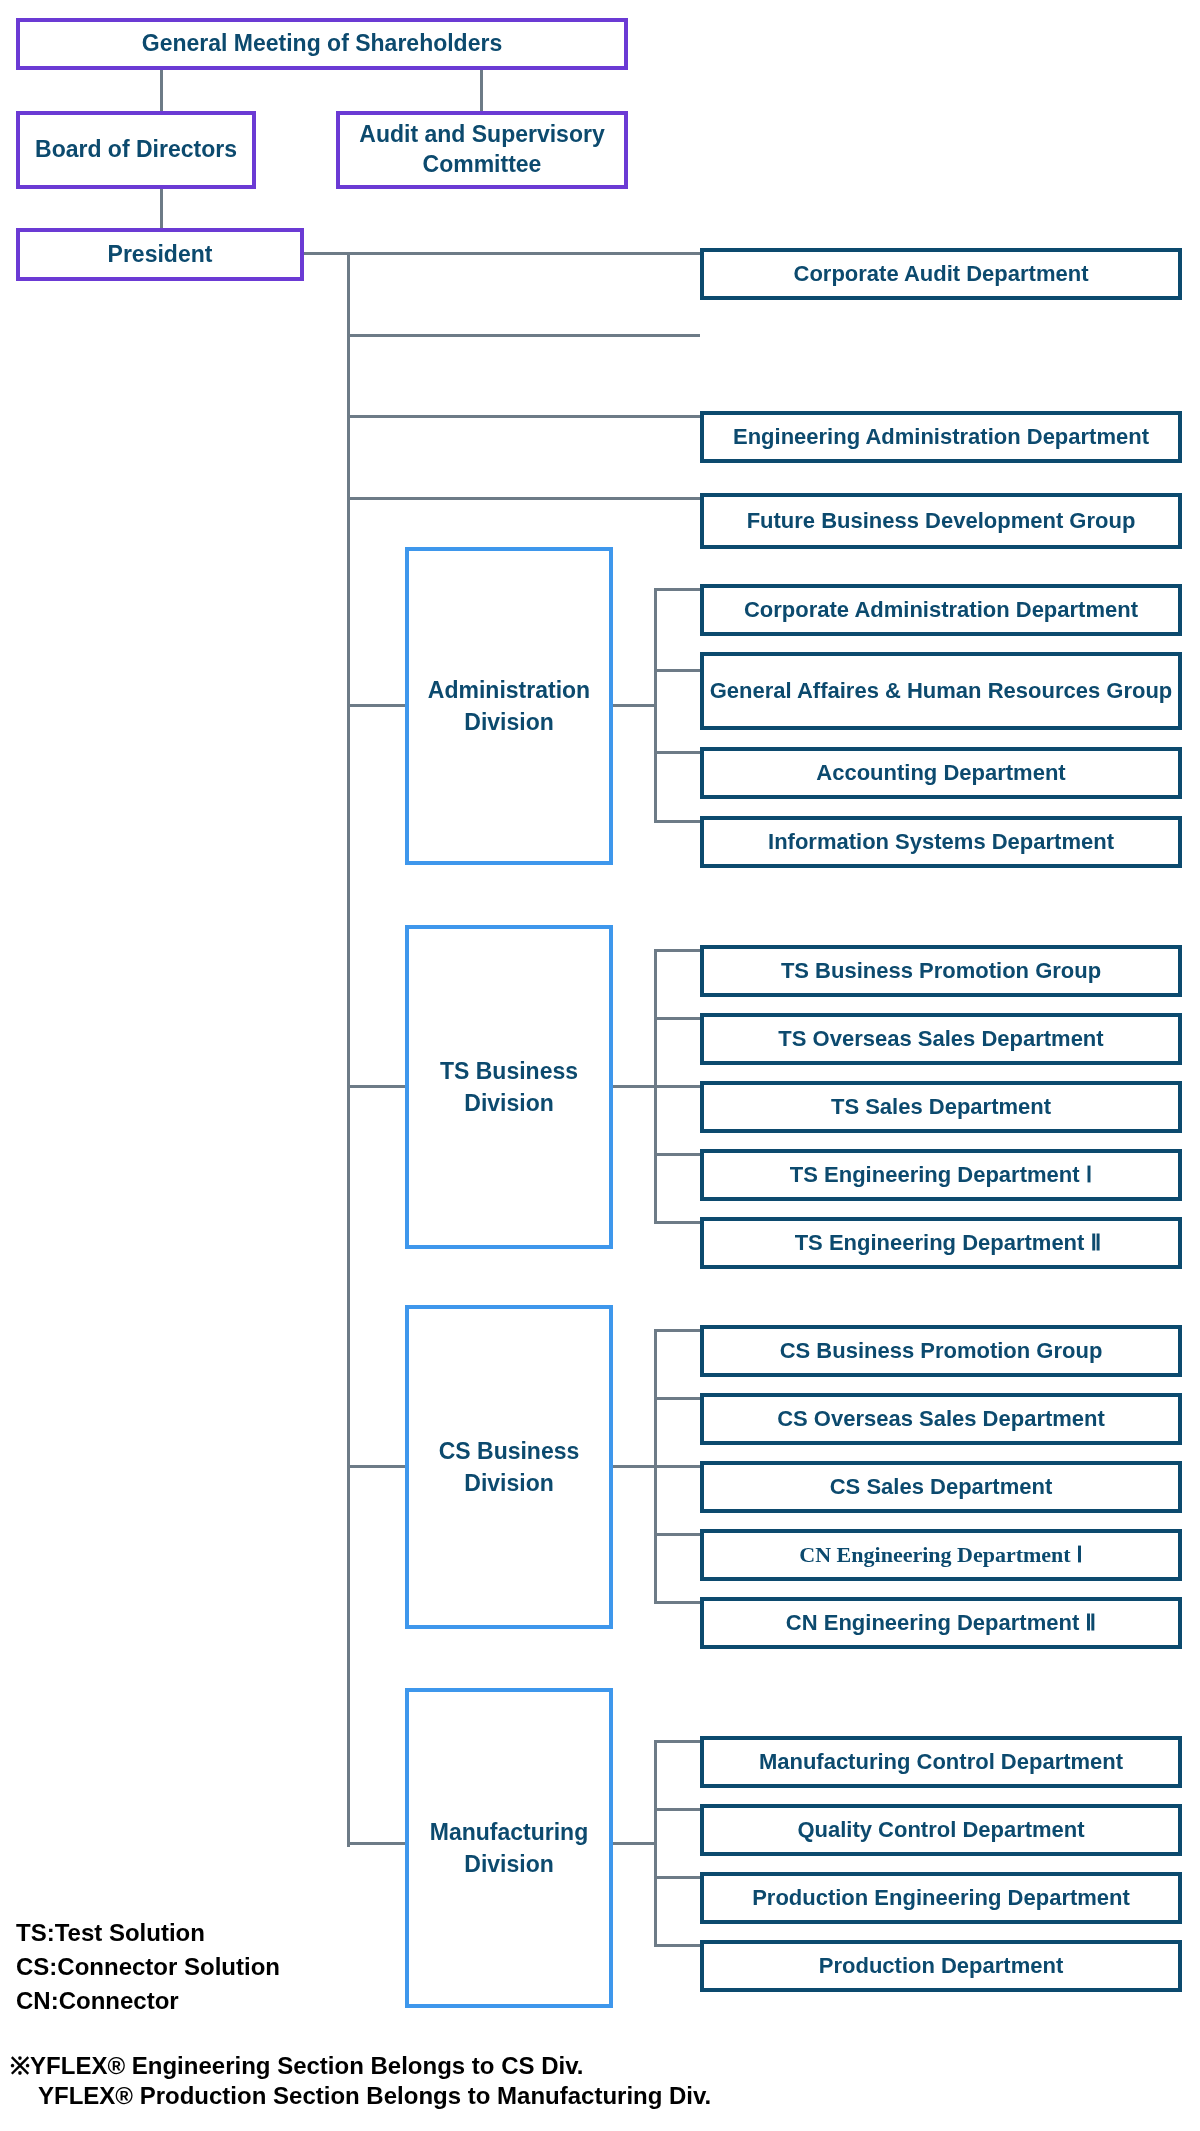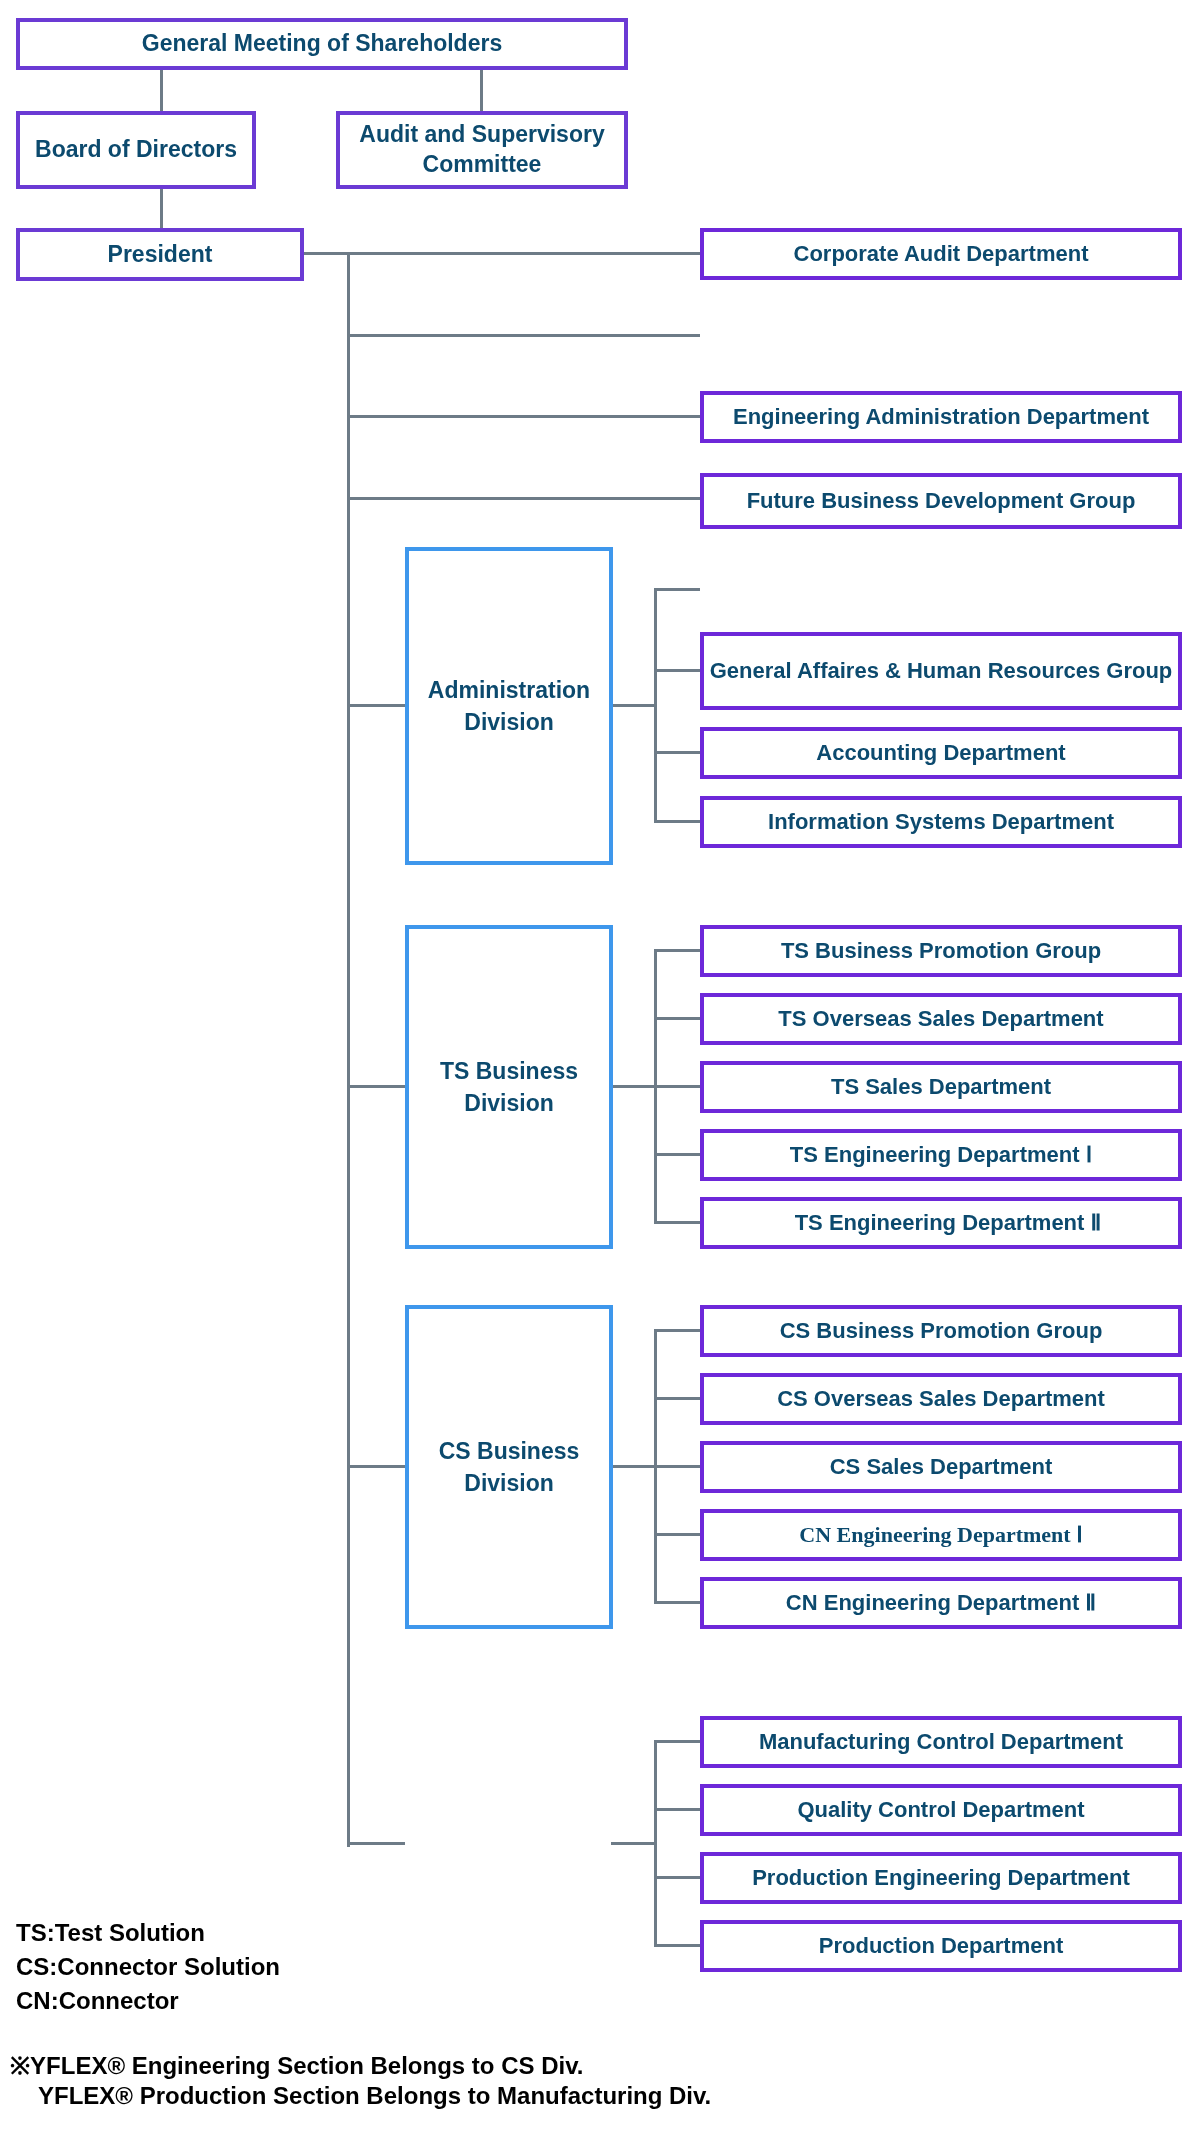--- a/index.html
+++ b/index.html
@@ -7,21 +7,21 @@
     position:relative;width:1200px;height:2131px;background:#ffffff;
     font-family:"Liberation Sans", sans-serif;color:#000;overflow:hidden;
   }
   .box{
     position:absolute;box-sizing:border-box;background:#ffffff;
     display:flex;align-items:center;justify-content:center;
     text-align:center;font-weight:bold;color:#0c4a6e;
   }
   .purple{border:4px solid #6b3ad4;font-size:23px;line-height:1.3;}
   .division{border:4px solid #3e97ec;font-size:23px;line-height:1.4;padding:0 2px;}
-  .dept{border:4px solid #6d28d9;font-size:22px;line-height:1.3;padding:0 2px;}
+  .dept{border:4px solid #0c4a6e;font-size:22px;line-height:1.3;padding:0 2px;margin-top:20px;}
   .line{position:absolute;background:#6d7b87;}
   .legend{
     position:absolute;left:16px;top:1916px;font-size:24px;font-weight:bold;line-height:34px;
   }
   .footnote{
     position:absolute;left:10px;font-size:24px;font-weight:bold;white-space:nowrap;
   }
   .fn2{margin-left:28px;}
 </style>
 </head>
@@ -85,21 +85,23 @@
 
   <div class="box purple" style="left:16px;top:228px;width:288px;height:53px;">President</div>
 
   <div class="box dept" style="left:700px;top:228px;width:482px;height:52px;">Corporate Audit Department</div>
   <div class="box dept" style="left:700px;top:391px;width:482px;height:52px;">Engineering Administration Department</div>
   <div class="box dept" style="left:700px;top:473px;width:482px;height:56px;">Future Business Development Group</div>
 
   <div class="box division" style="left:405px;top:547px;width:208px;height:318px;">Administration Division</div>
   <div class="box division" style="left:405px;top:925px;width:208px;height:324px;">TS Business Division</div>
   <div class="box division" style="left:405px;top:1305px;width:208px;height:324px;">CS Business Division</div>
+  <div class="box division" style="left:405px;top:1688px;width:208px;height:320px;">Manufacturing Division</div>
 
+  <div class="box dept" style="left:700px;top:564px;width:482px;height:52px;">Corporate Administration Department</div>
   <div class="box dept" style="left:700px;top:632px;width:482px;height:78px;">General Affaires &amp; Human Resources Group</div>
   <div class="box dept" style="left:700px;top:727px;width:482px;height:52px;">Accounting Department</div>
   <div class="box dept" style="left:700px;top:796px;width:482px;height:52px;">Information Systems Department</div>
 
   <div class="box dept" style="left:700px;top:925px;width:482px;height:52px;">TS Business Promotion Group</div>
   <div class="box dept" style="left:700px;top:993px;width:482px;height:52px;">TS Overseas Sales Department</div>
   <div class="box dept" style="left:700px;top:1061px;width:482px;height:52px;">TS Sales Department</div>
   <div class="box dept" style="left:700px;top:1129px;width:482px;height:52px;">TS Engineering Department Ⅰ</div>
   <div class="box dept" style="left:700px;top:1197px;width:482px;height:52px;padding-left:16px;">TS Engineering Department Ⅱ</div>
 

